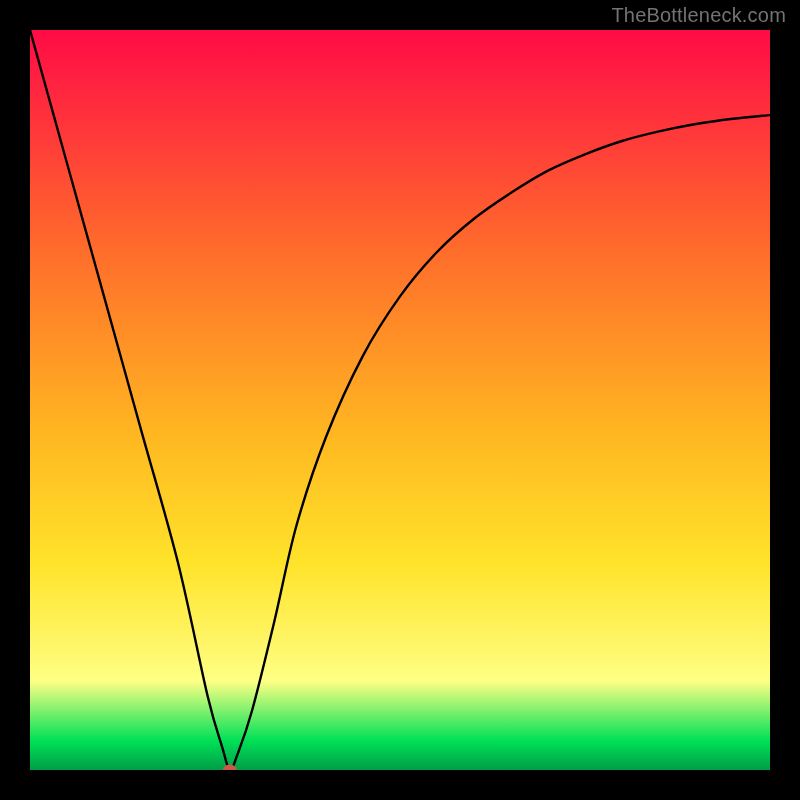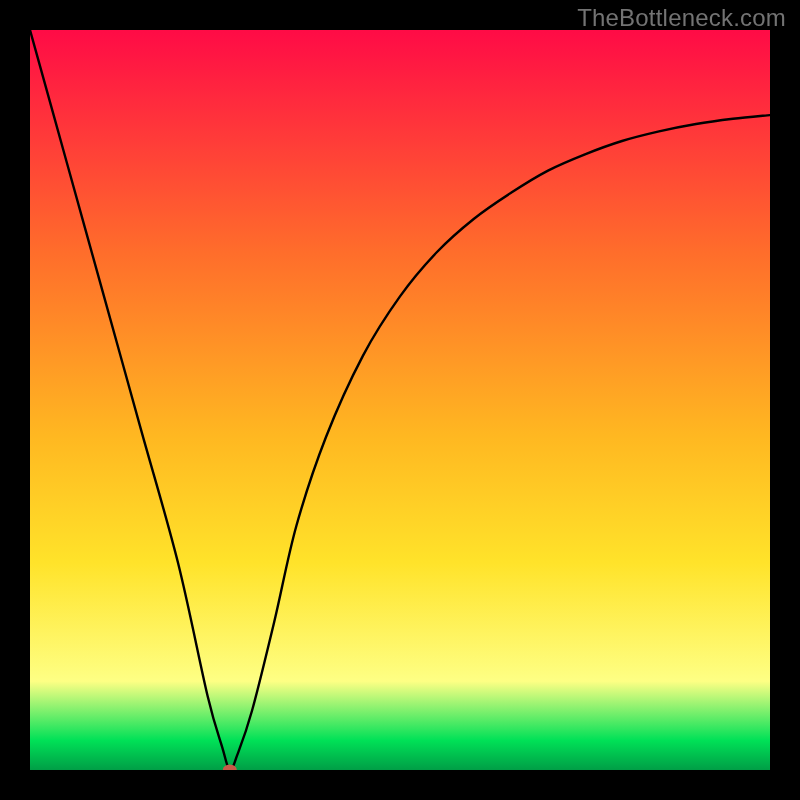--- a/index.html
+++ b/index.html
@@ -17,21 +17,21 @@
     left: 0;
     width: 800px;
     height: 800px;
     background: #000;
   }
   .watermark {
     position: absolute;
     top: 4px;
     right: 14px;
     color: #737373;
-    font-size: 24px;
+    font-size: 20px;
     font-weight: 500;
     letter-spacing: 0.2px;
     user-select: none;
   }
   .plot {
     position: absolute;
     top: 30px;
     left: 30px;
     width: 740px;
     height: 740px;

